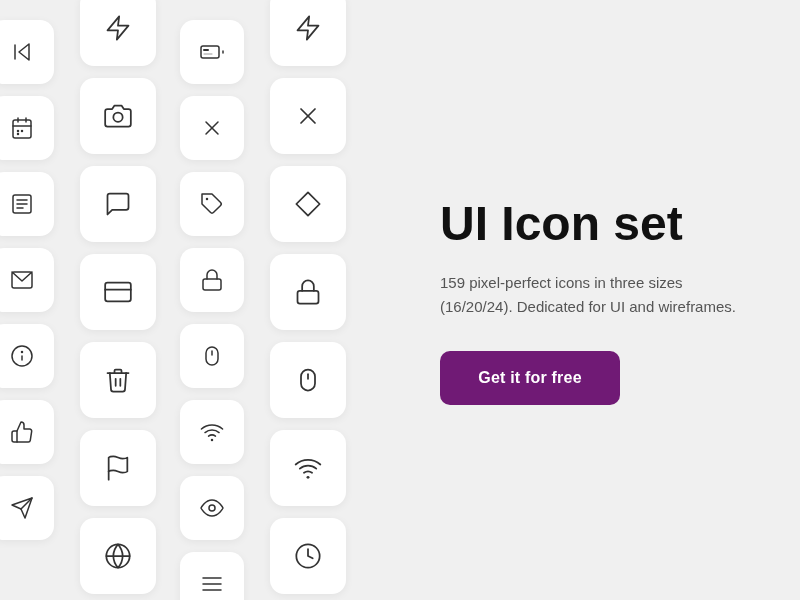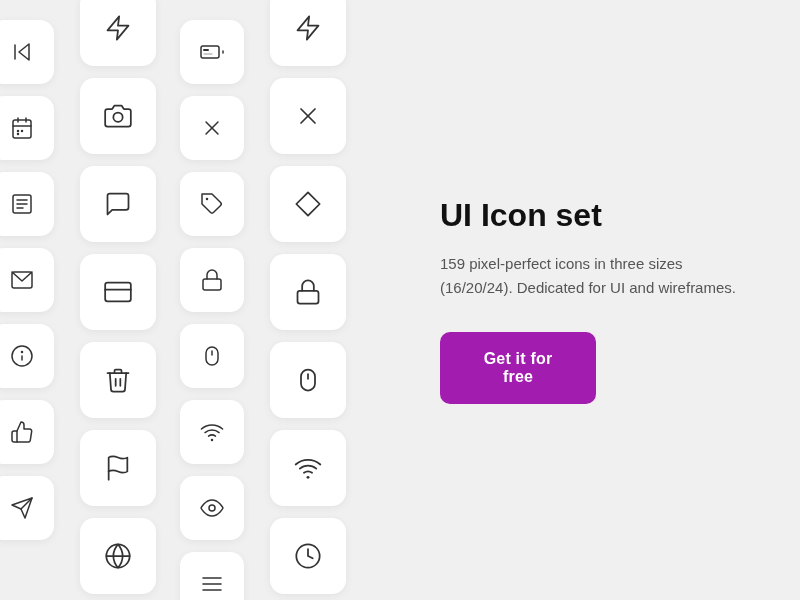--- a/index.html
+++ b/index.html
@@ -72,45 +72,45 @@
 
     .info-area {
       flex: 1;
       padding: 40px 40px 40px 20px;
       display: flex;
       flex-direction: column;
       justify-content: center;
     }
 
     .product-title {
-      font-size: 32px;
+      font-size: 48px;
       font-weight: 800;
       color: #111;
       line-height: 1.2;
       margin-bottom: 18px;
     }
 
     .product-desc {
       font-size: 15px;
       color: #555;
       line-height: 1.6;
       margin-bottom: 32px;
       max-width: 300px;
     }
 
     .cta-button {
-      background: #a21caf;
+      background: #701a75;
       color: #fff;
       border: none;
       border-radius: 10px;
       padding: 18px 28px;
       font-size: 16px;
       font-weight: 600;
       cursor: pointer;
-      width: 156px;
+      width: 180px;
       text-align: center;
       letter-spacing: 0.2px;
     }
   </style>
 </head>
 <body>
 
 <div class="container">
   <div class="icons-area">
 

